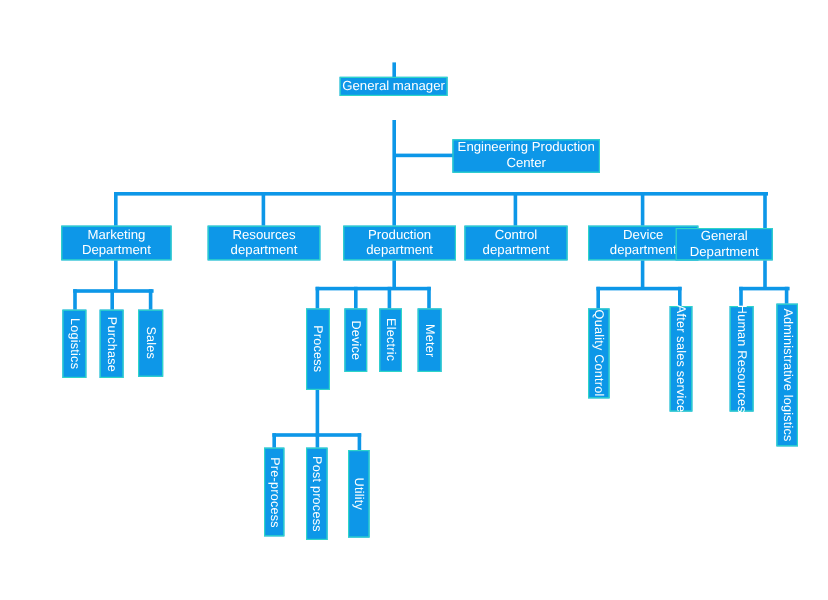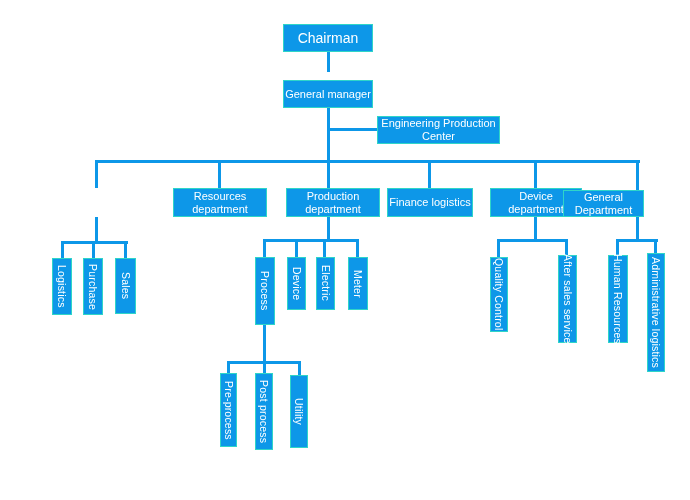--- a/index.html
+++ b/index.html
@@ -64,27 +64,27 @@
   <div class="line" style="left:534px;top:217px;width:3px;height:24px"></div>
   <div class="line" style="left:497px;top:239px;width:71px;height:3px"></div>
   <div class="line" style="left:497px;top:239px;width:3px;height:18px"></div>
   <div class="line" style="left:565px;top:239px;width:3px;height:16px"></div>
 
   <div class="line" style="left:636px;top:217px;width:3px;height:24px"></div>
   <div class="line" style="left:616px;top:239px;width:42px;height:3px"></div>
   <div class="line" style="left:616px;top:239px;width:3px;height:16px"></div>
   <div class="line" style="left:654px;top:239px;width:3px;height:14px"></div>
 
-  <div class="node big" style="left:283px;top:24px;width:90px;height:28px">Chairman</div>
-  <div class="node" style="left:283px;top:80px;width:90px;height:28px">General manager</div>
+  <div class="node" style="left:283px;top:64px;width:90px;height:16px">General manager</div>
   <div class="node" style="left:377px;top:116px;width:123px;height:28px">Engineering Production Center</div>
 
+  <div class="node" style="left:51px;top:188px;width:92px;height:29px">Marketing Department</div>
   <div class="node" style="left:173px;top:188px;width:94px;height:29px">Resources department</div>
   <div class="node" style="left:286px;top:188px;width:94px;height:29px">Production department</div>
-  <div class="node" style="left:387px;top:188px;width:86px;height:29px">Finance logistics</div>
+  <div class="node" style="left:387px;top:188px;width:86px;height:29px">Control department</div>
   <div class="node" style="left:490px;top:188px;width:92px;height:29px">Device department</div>
   <div class="node" style="left:563px;top:190px;width:81px;height:27px">General Department</div>
 
   <div class="node vert" style="left:52px;top:258px;width:20px;height:57px">Logistics</div>
   <div class="node vert" style="left:83px;top:258px;width:20px;height:57px">Purchase</div>
   <div class="node vert" style="left:115px;top:258px;width:21px;height:56px">Sales</div>
 
   <div class="node vert" style="left:255px;top:257px;width:20px;height:68px">Process</div>
   <div class="node vert" style="left:287px;top:257px;width:19px;height:53px">Device</div>
   <div class="node vert" style="left:316px;top:257px;width:19px;height:53px">Electric</div>

